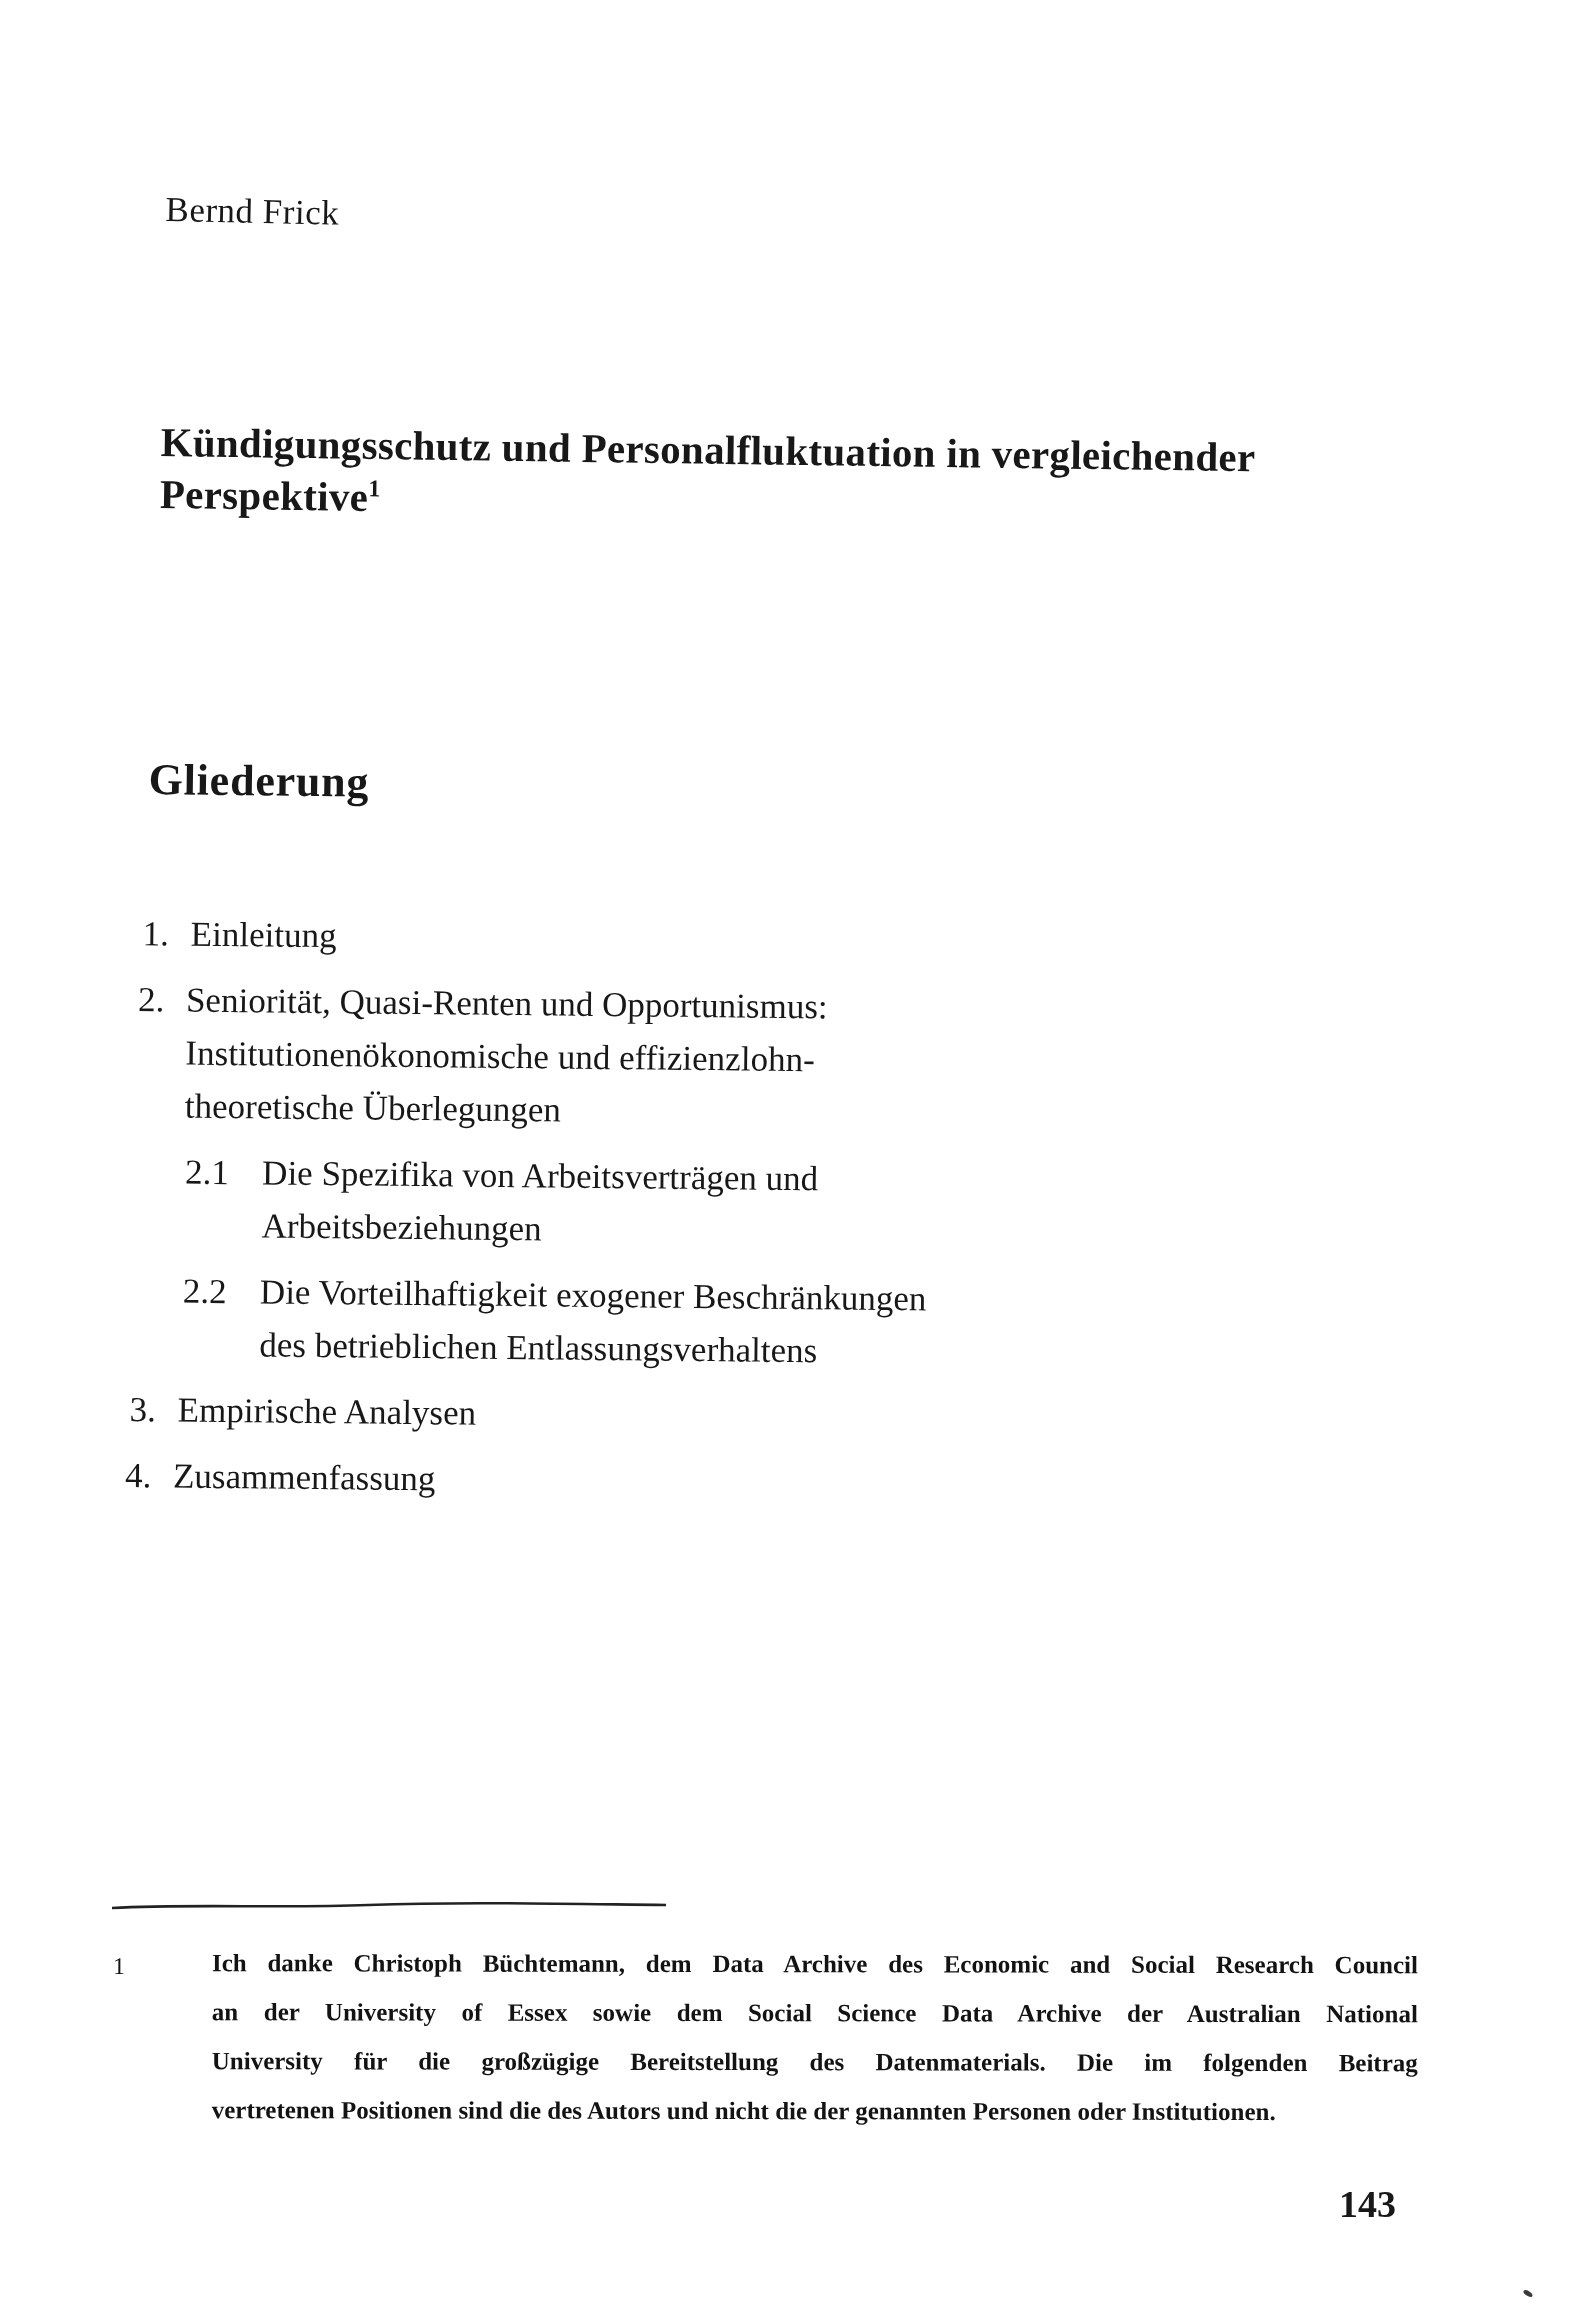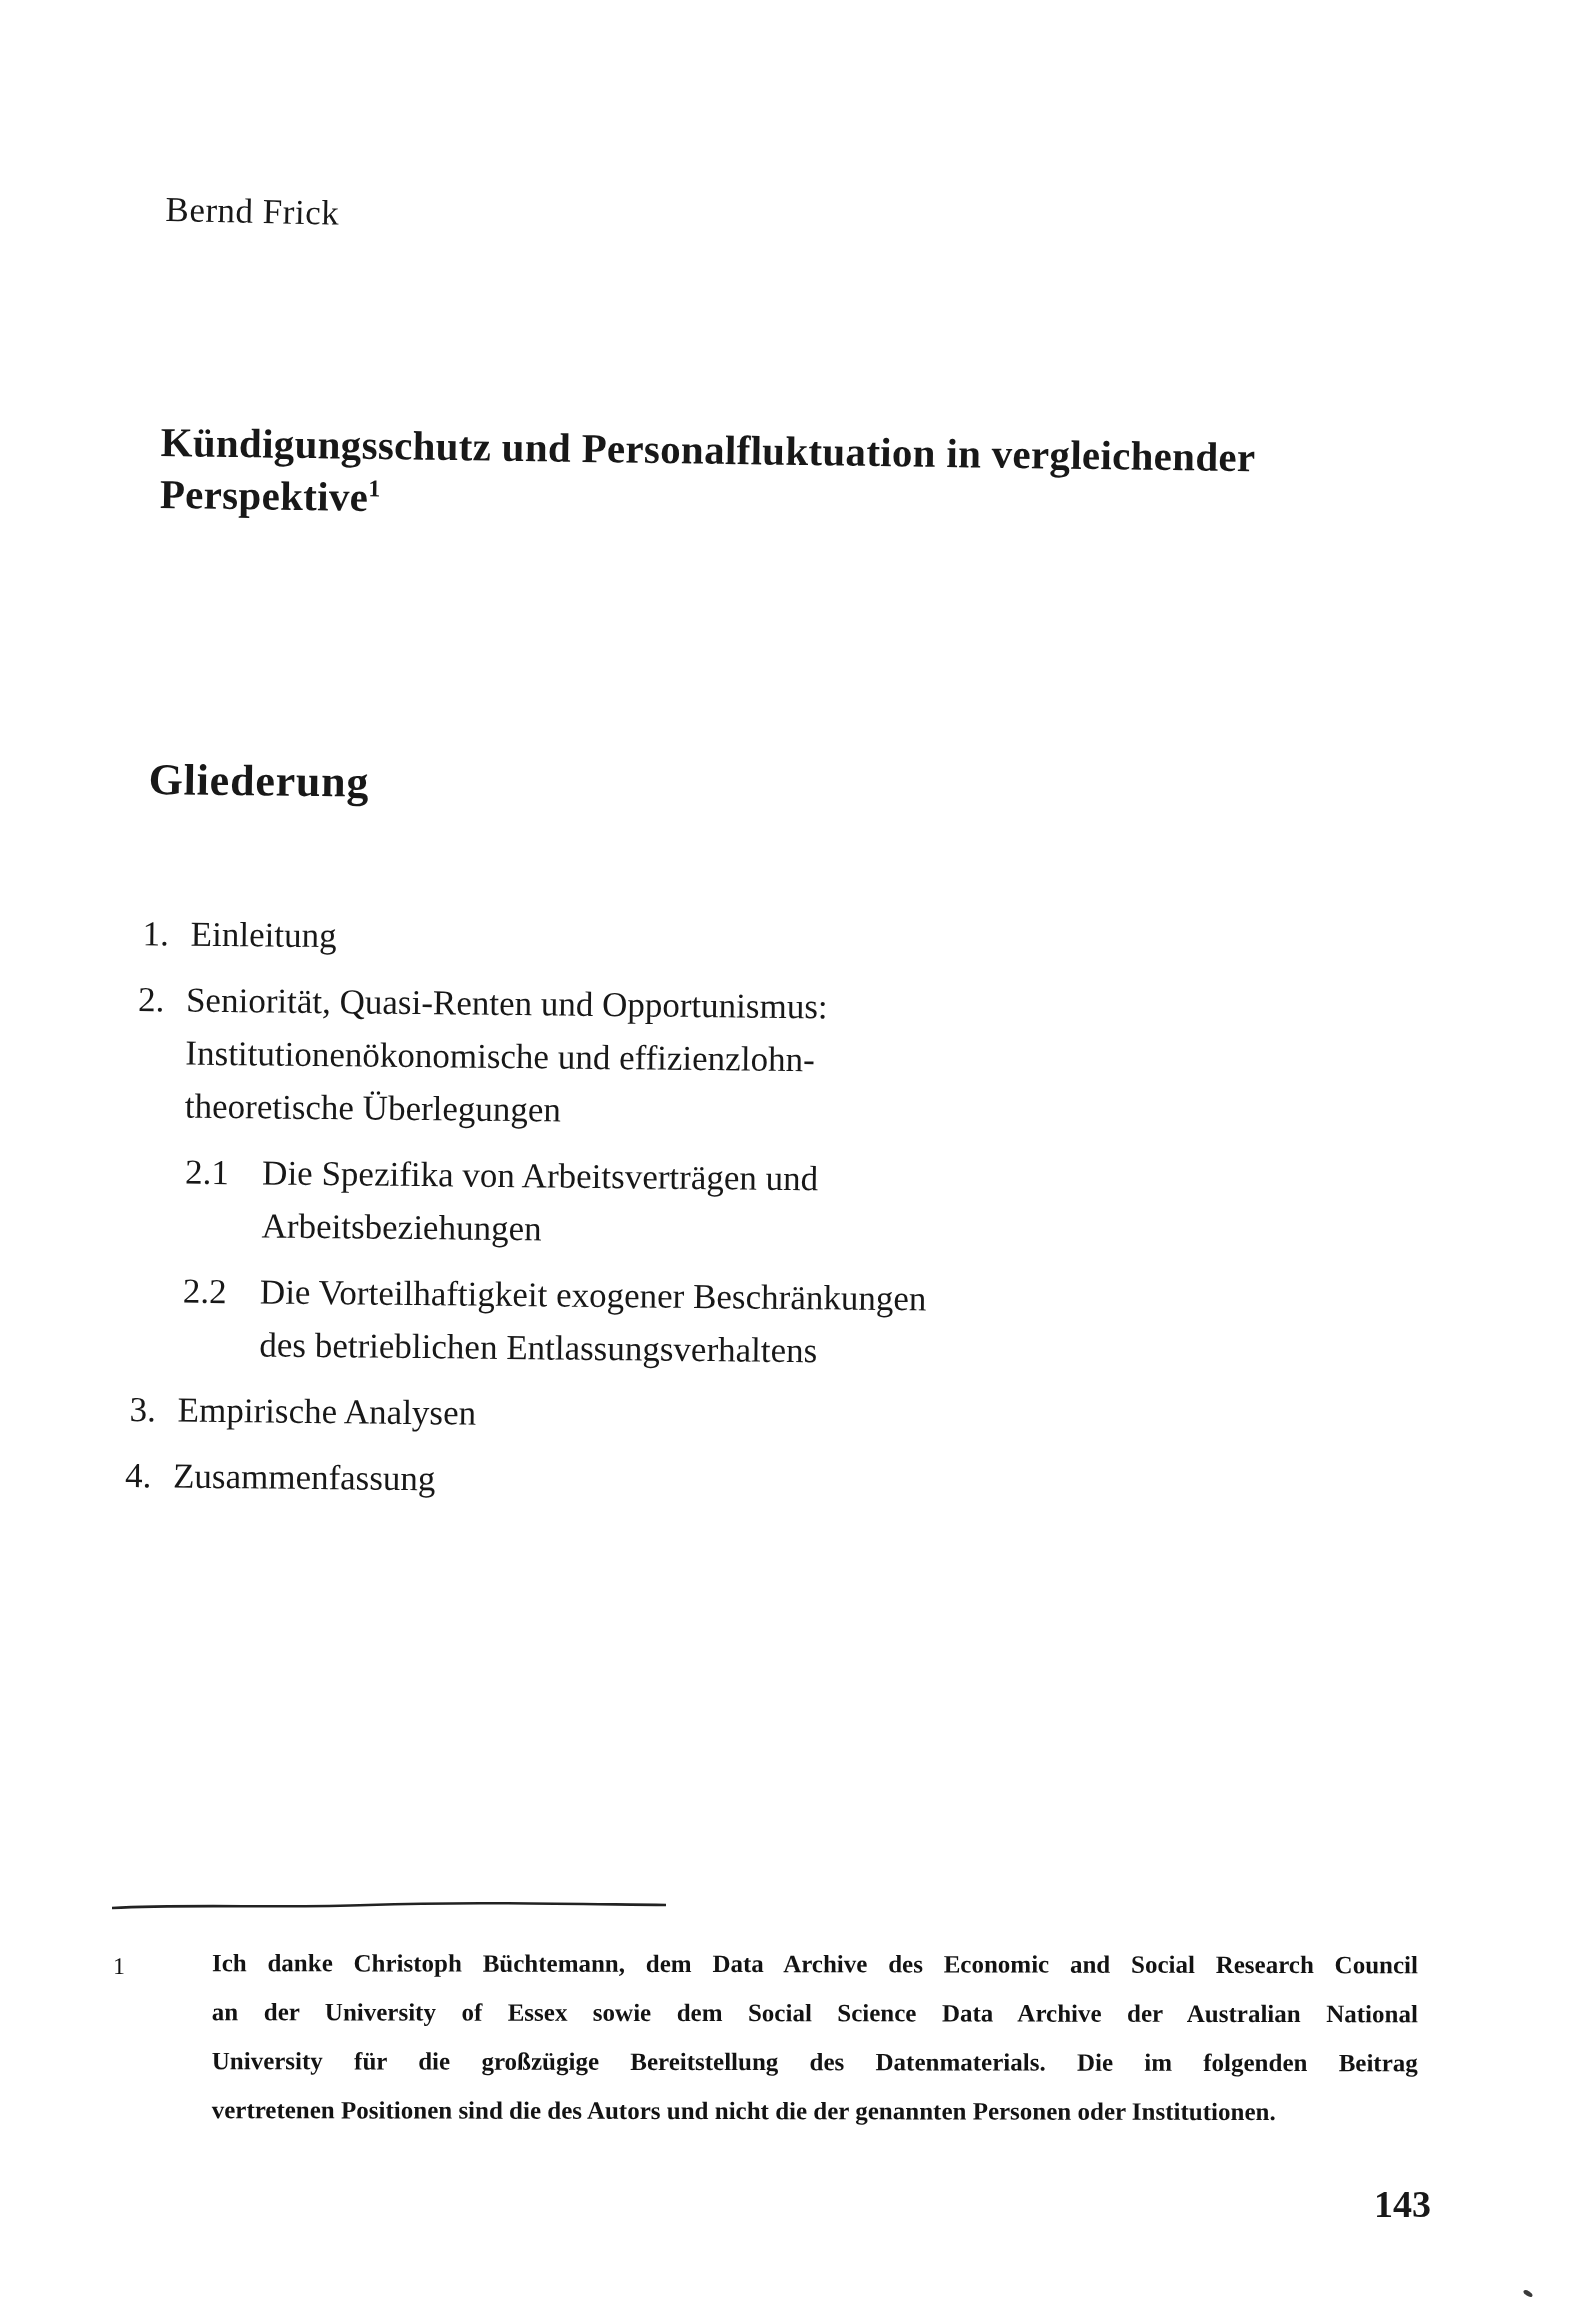--- a/index.html
+++ b/index.html
@@ -89,21 +89,20 @@
   }
   .fn-line { text-align: justify; }
   .fn-line.just { text-align-last: justify; }
   .fn-line.last { text-align: left; white-space: nowrap; }
   .page-number {
     position: absolute;
     left: 1339px;
     top: 2182px;
     font-size: 38px;
     font-weight: bold;
-    margin-left: 35px;
   }
   .scan-speck {
     position: absolute;
     left: 1523px;
     top: 2291px;
     width: 10px;
     height: 5px;
     background: #3a3a3a;
     border-radius: 50%;
     transform: rotate(32deg);

